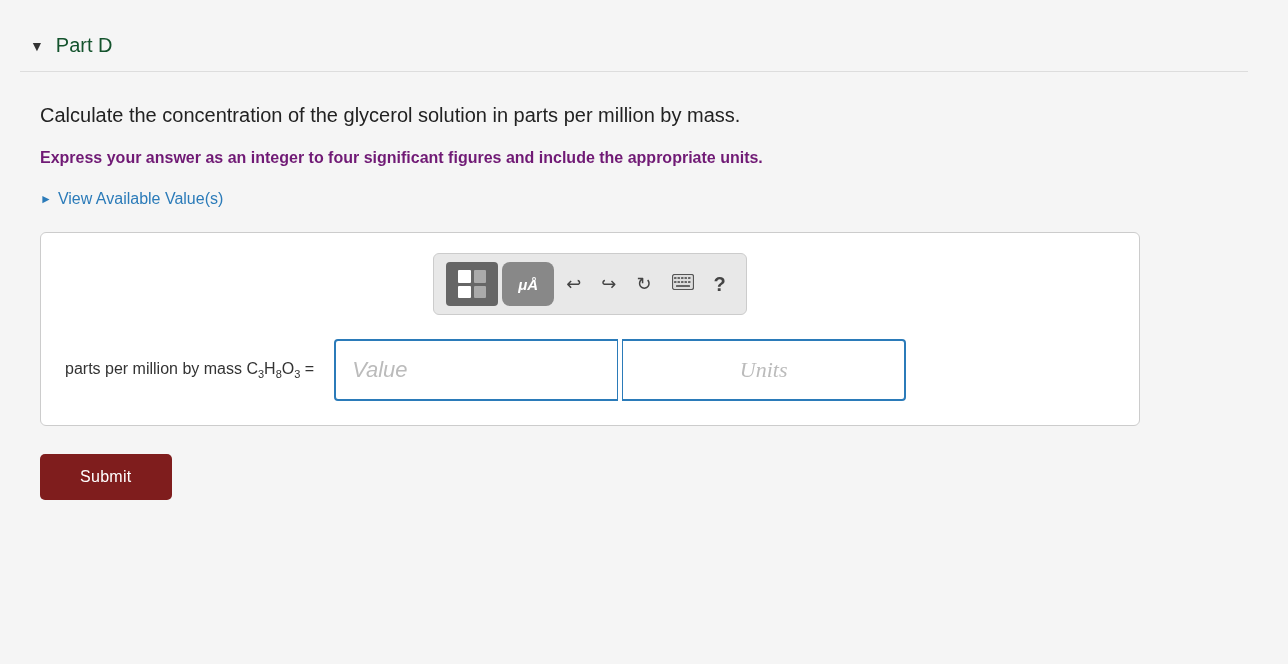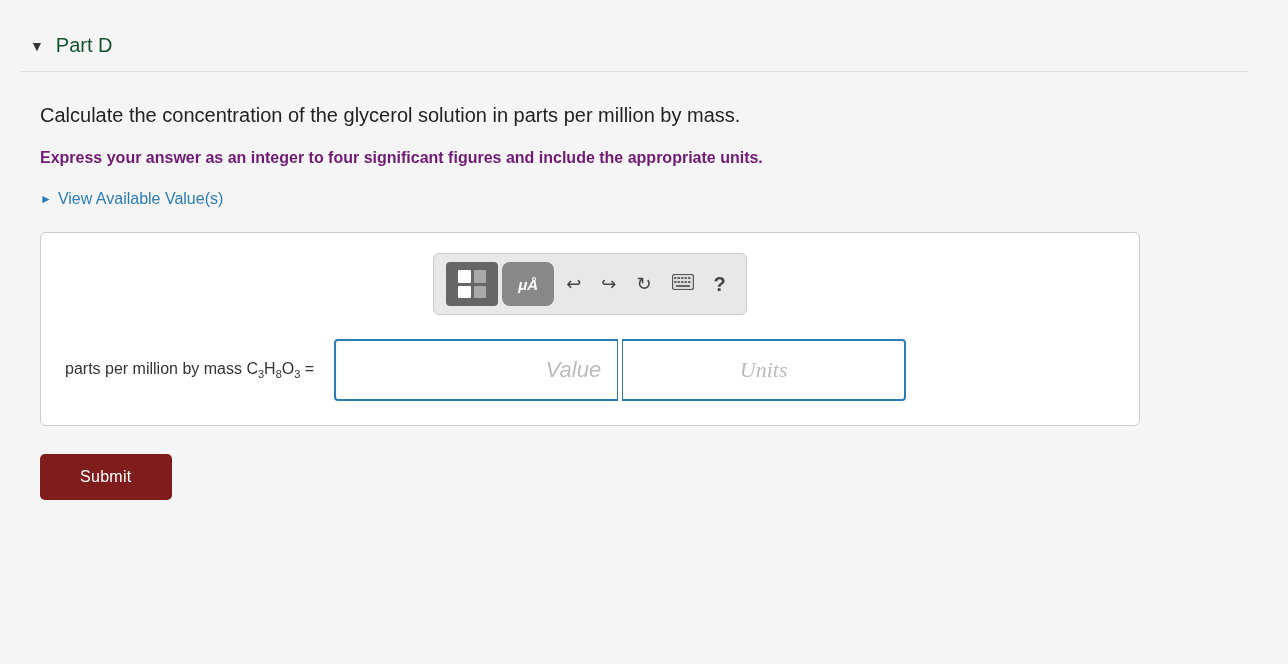--- a/index.html
+++ b/index.html
@@ -177,21 +177,21 @@
       width: 284px;
       height: 62px;
       border: 2px solid #2b7bb9;
       border-right: 1px solid #2b7bb9;
       border-radius: 4px 0 0 4px;
       padding: 8px 16px;
       font-size: 22px;
       font-style: italic;
       color: #ef4444;
       outline: none;
-      text-align: right;
+      text-align: left;
     }
 
     .value-input::placeholder {
       color: #bbb;
       font-style: italic;
     }
 
     .units-input {
       width: 284px;
       height: 62px;

